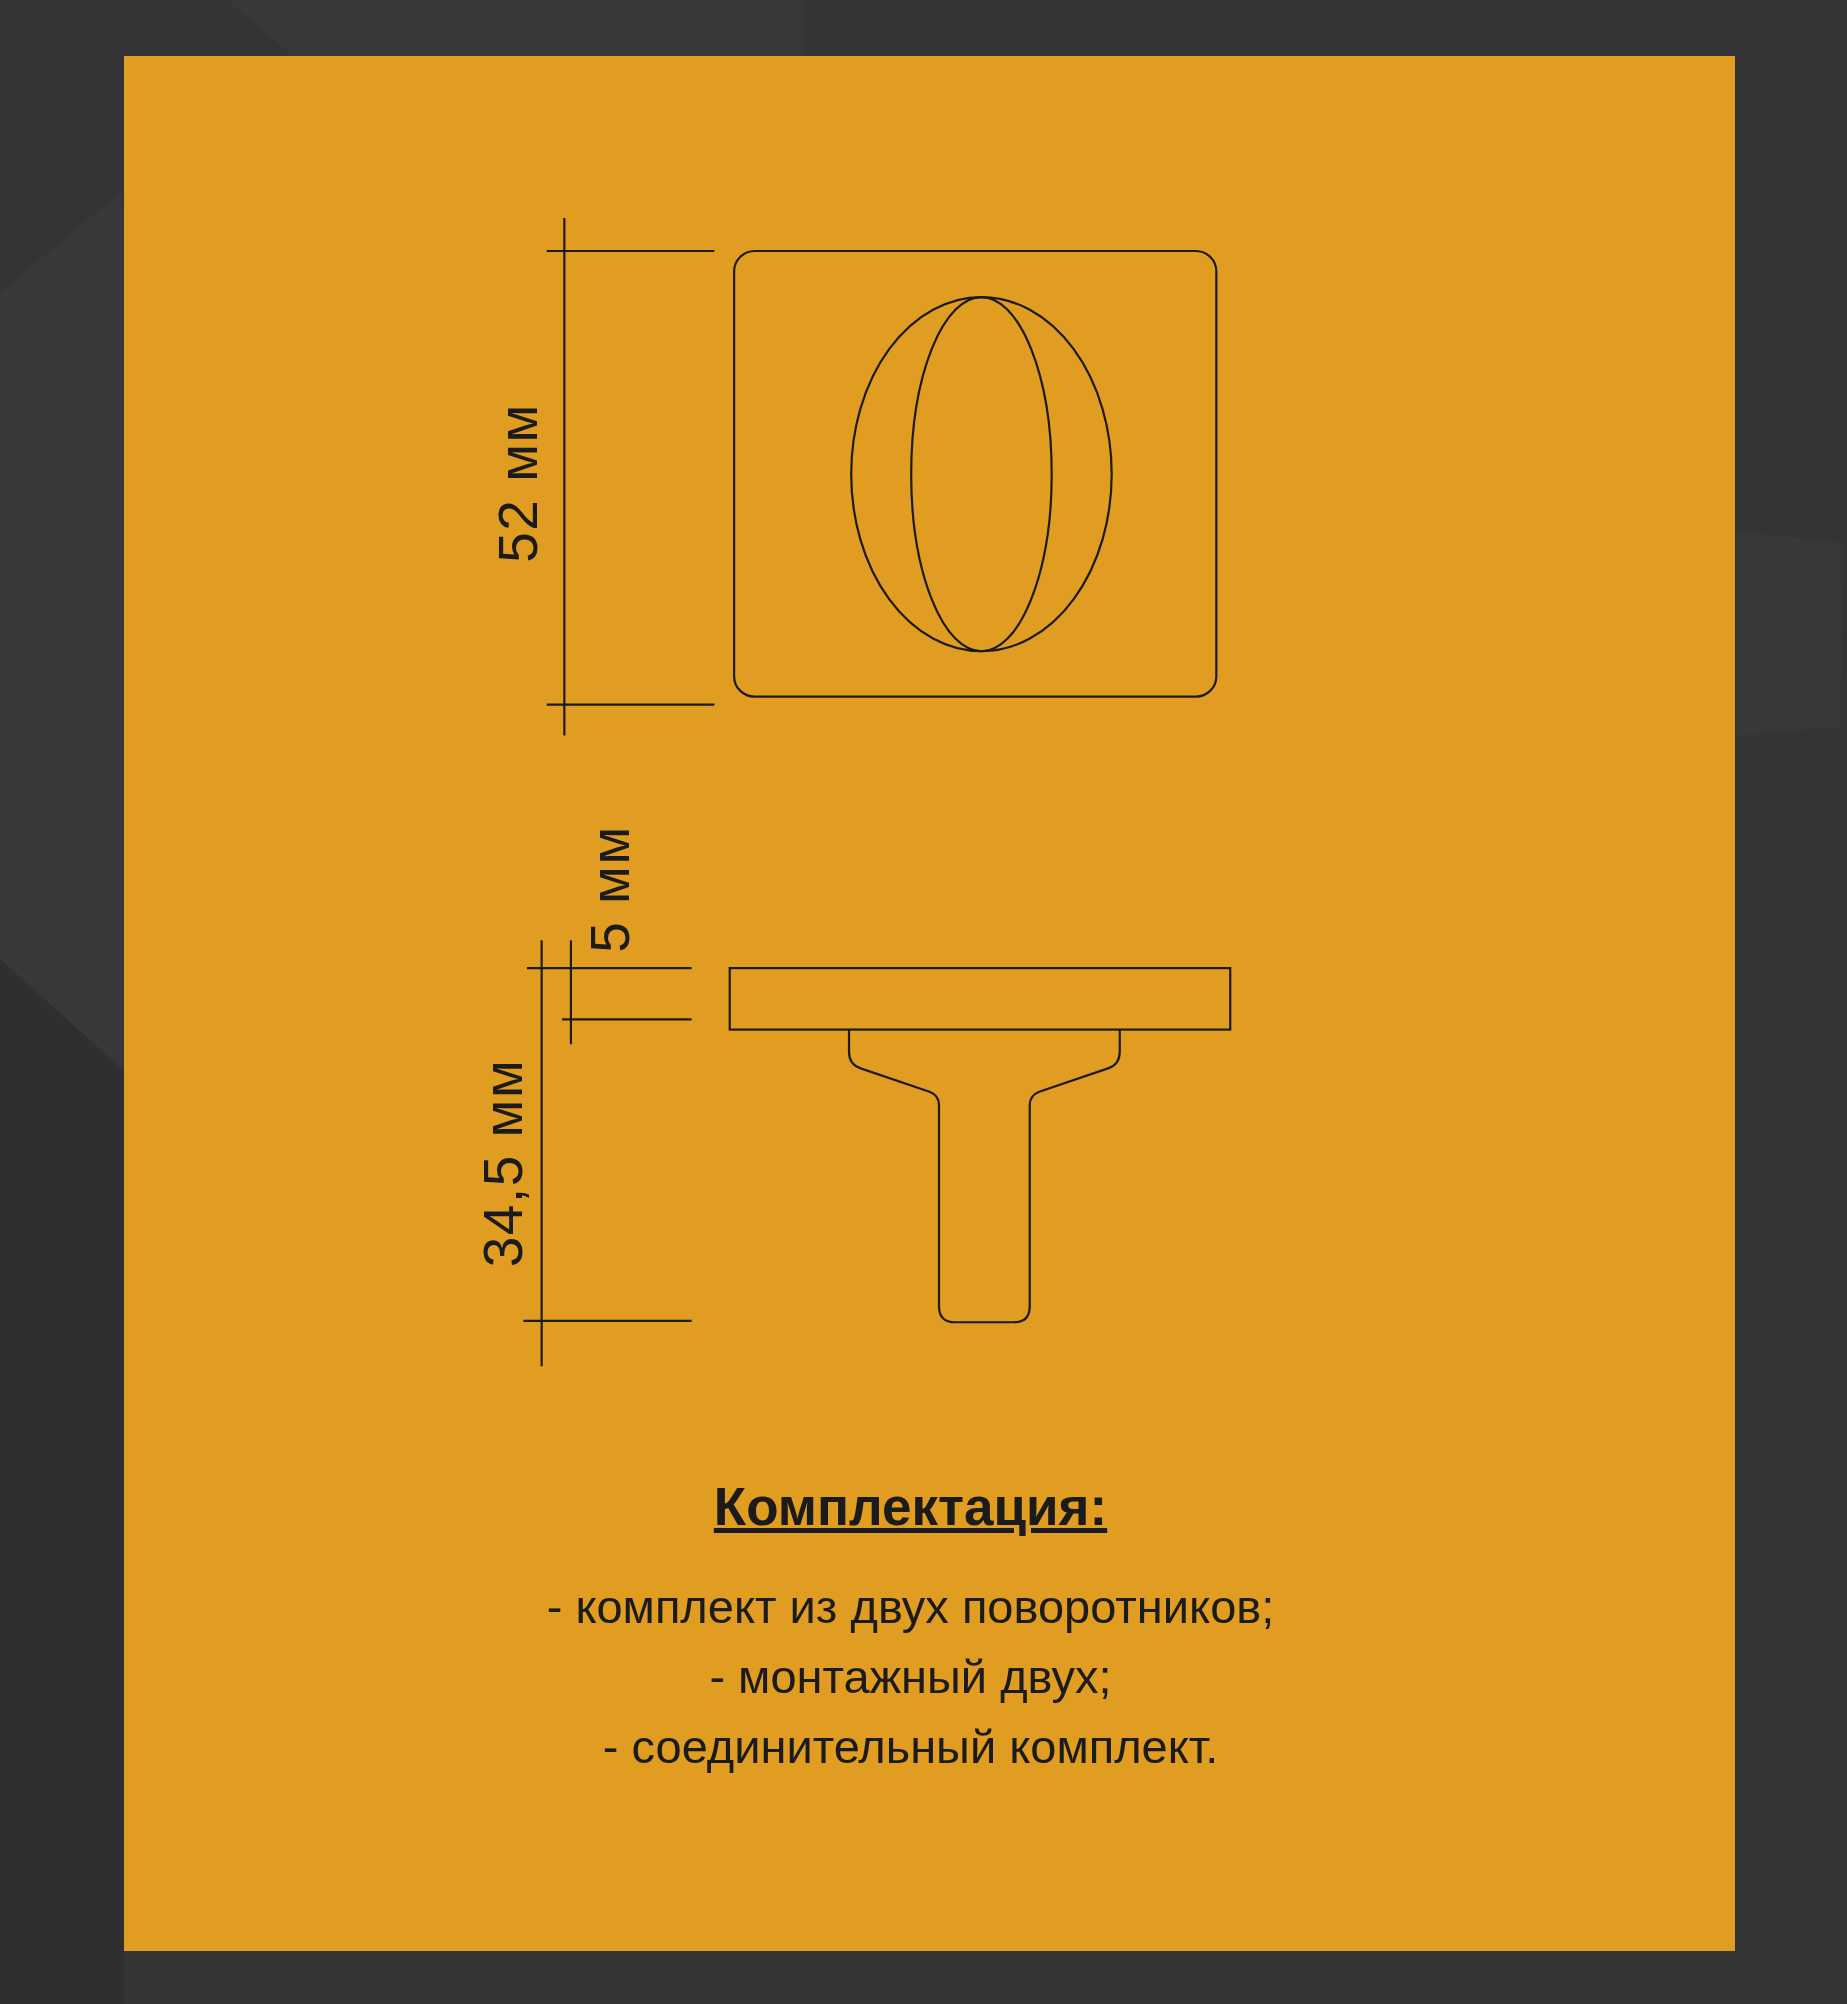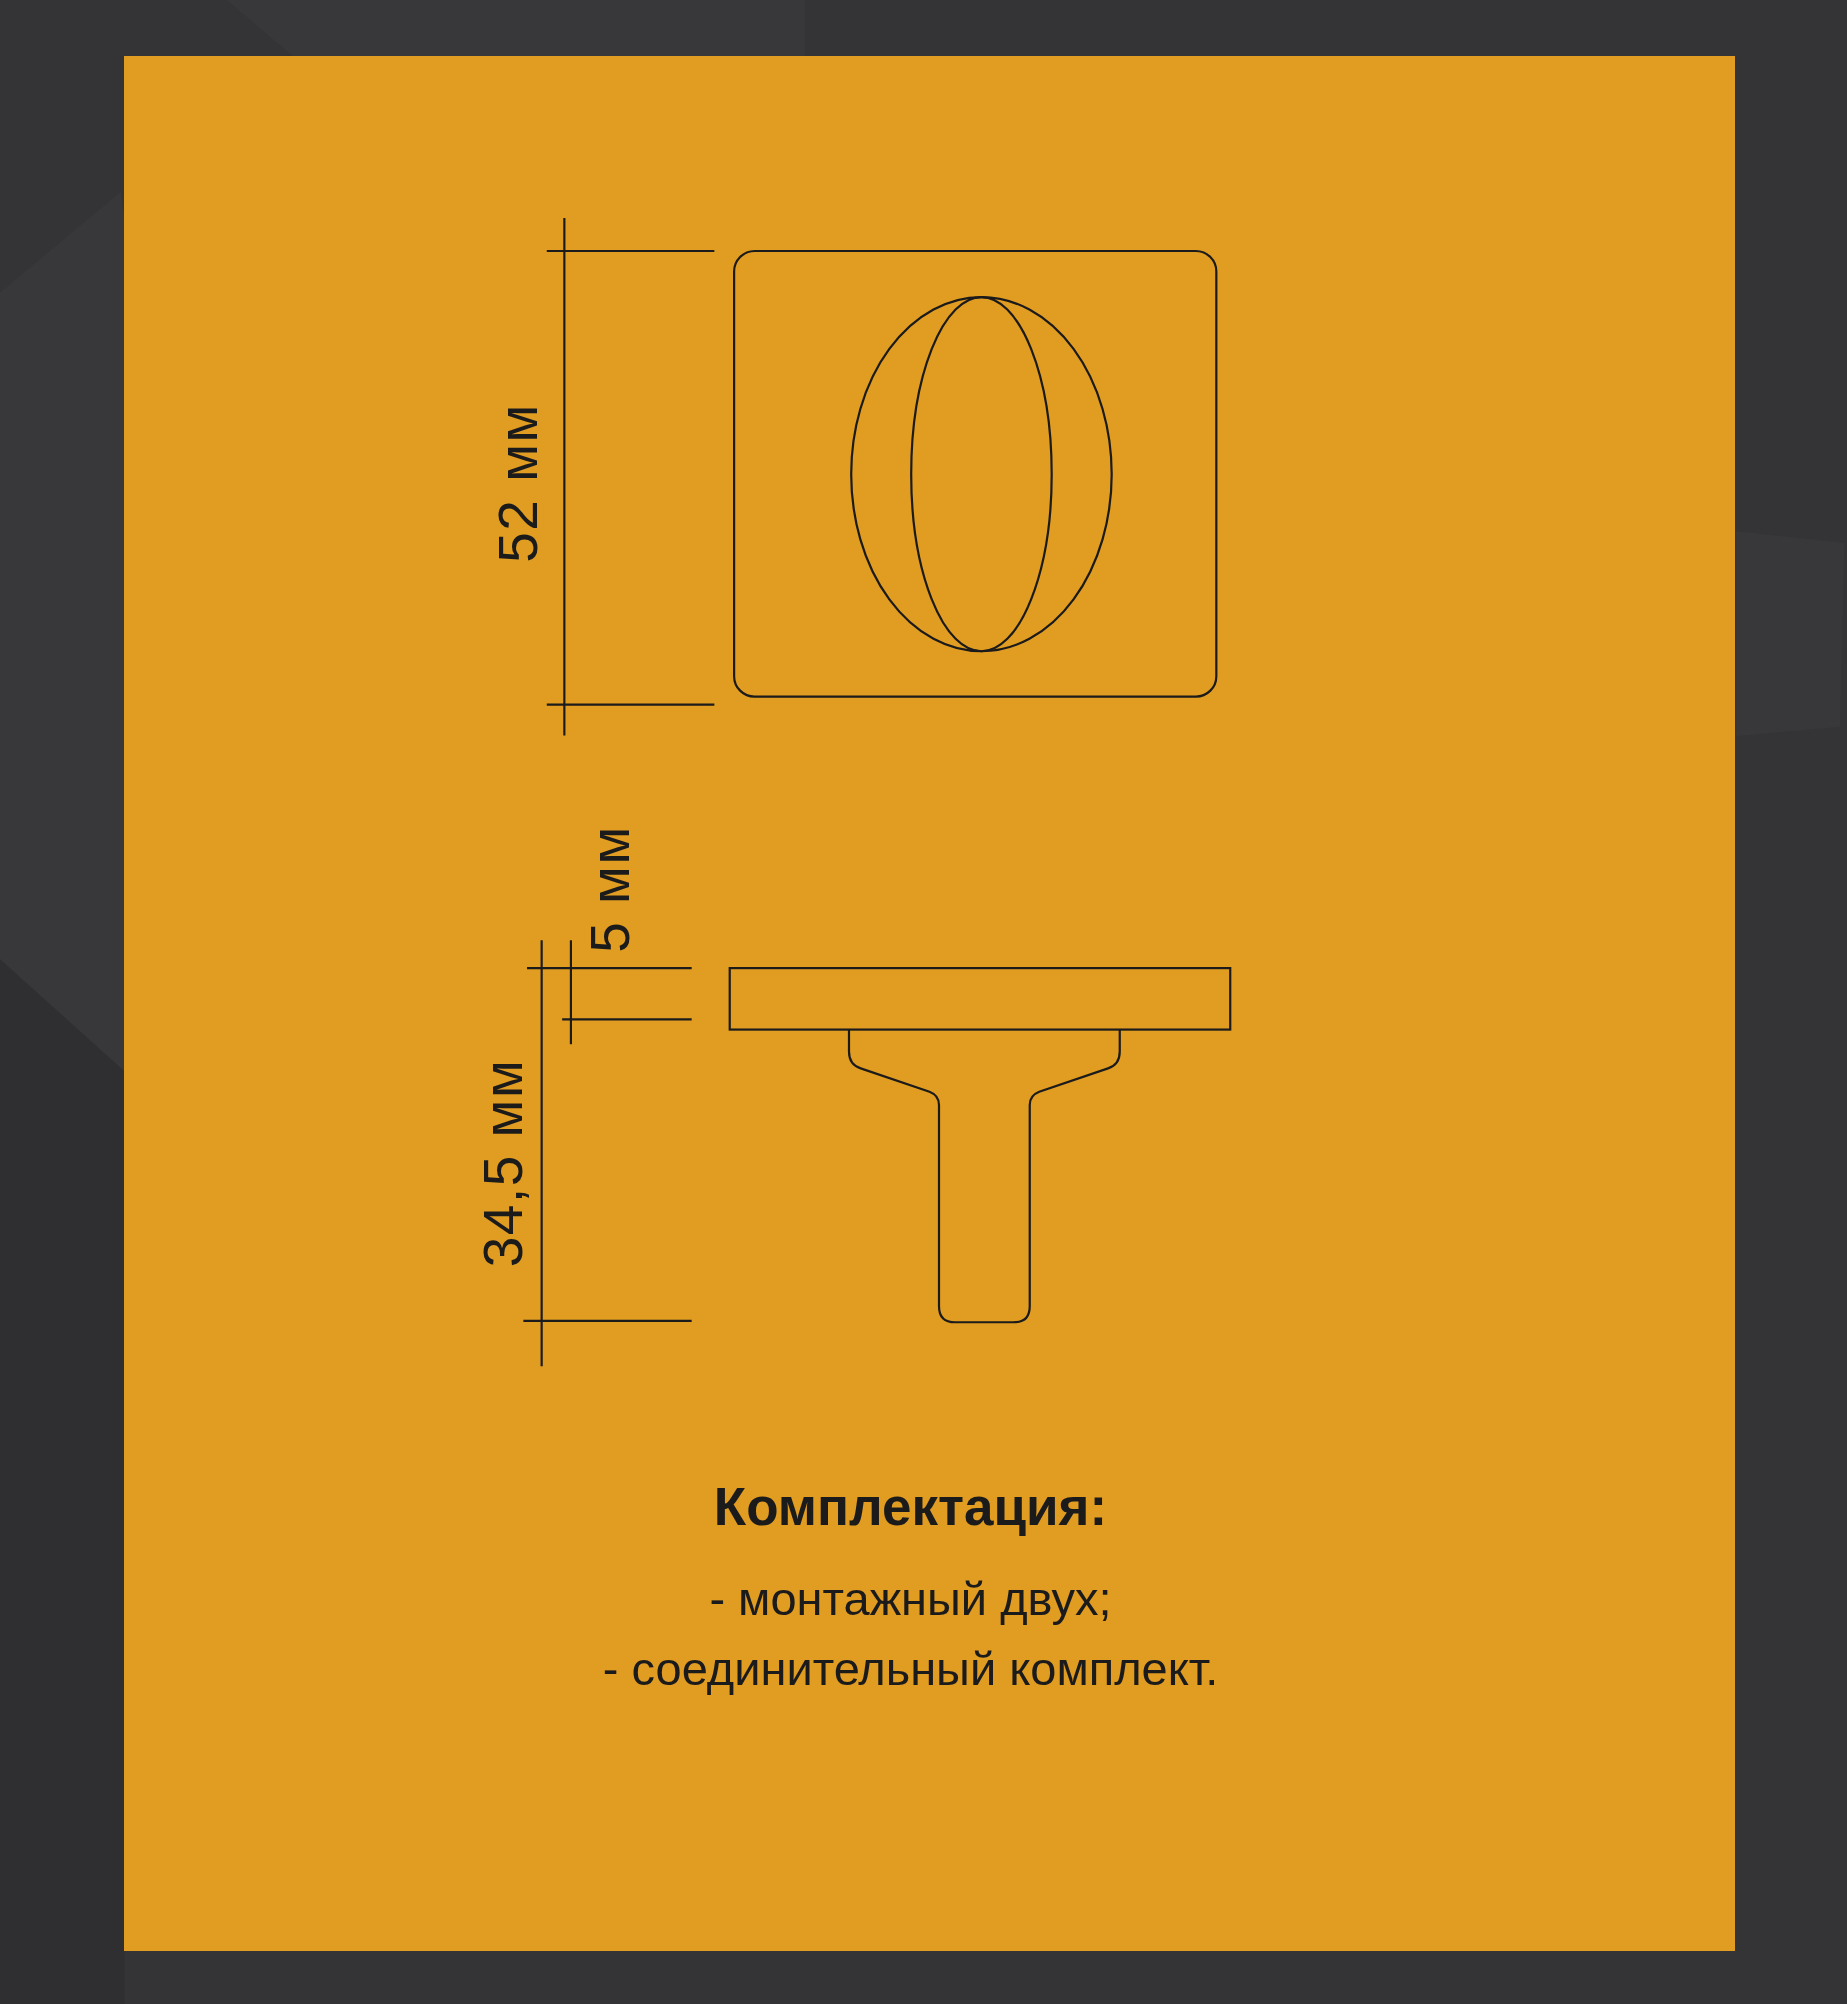--- a/index.html
+++ b/index.html
@@ -48,21 +48,22 @@
     position:absolute;
     left:124px;top:1480px;width:1611px;
     transform:translateX(-19px);
     text-align:center;
     color:var(--ink);
   }
   .package-heading{
     font-size:53px;
     font-weight:700;
     line-height:53px;
-    margin-bottom:31px;
+    margin-bottom:39px;
+    text-decoration:underline;
   }
   .package-item{
     font-size:47px;
     line-height:70px;
   }
 </style>
 </head>
 <body>
 
 <div class="canvas" data-name="product-card-canvas">
@@ -110,18 +111,19 @@
                L 1530 1407"></path>
     </g>
   </svg>
 
   <div class="dim-label dim-52" data-name="dimension-label-52mm">52 мм</div>
   <div class="dim-label dim-5" data-name="dimension-label-5mm">5 мм</div>
   <div class="dim-label dim-345" data-name="dimension-label-34-5mm">34,5 мм</div>
 
   <div class="package" data-name="package-contents">
     <div class="package-heading" data-name="package-heading">Комплектация:</div>
+    <div class="package-item" data-name="package-item">- комплект из двух поворотников;</div>
     <div class="package-item" data-name="package-item">- монтажный двух;</div>
     <div class="package-item" data-name="package-item">- соединительный комплект.</div>
   </div>
 
 </div>
 
 
 </body></html>

